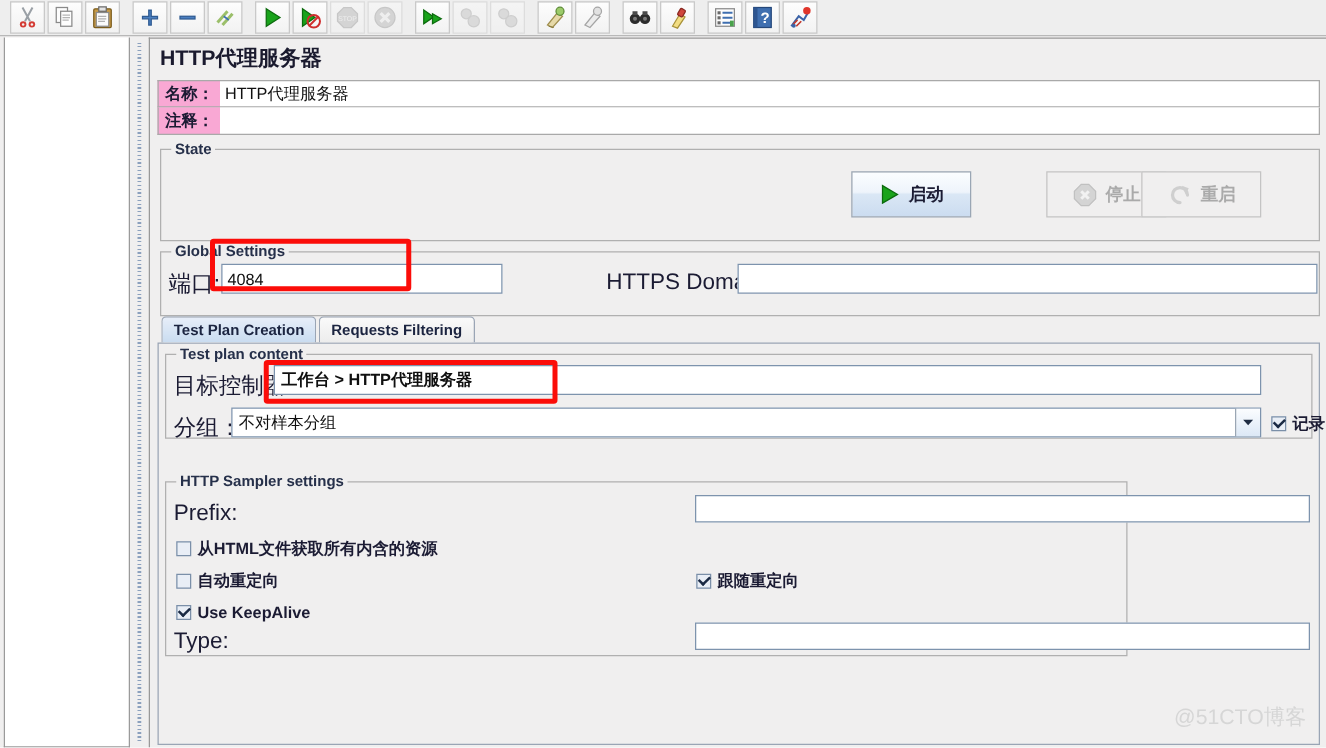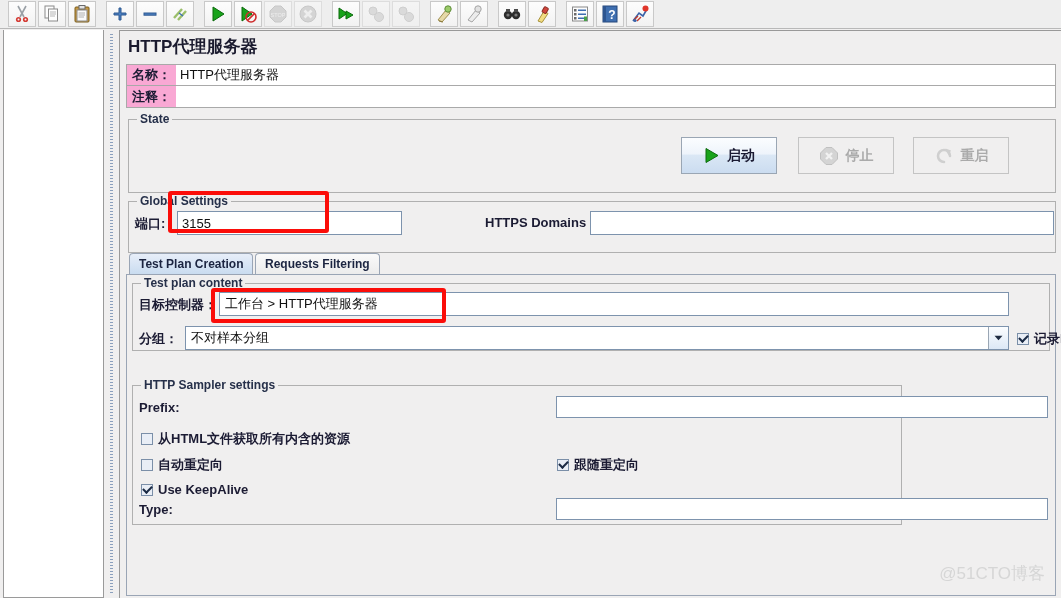--- a/index.html
+++ b/index.html
@@ -180,21 +180,21 @@
   .cbox.checked::after {
     content: "";
     width: 7px; height: 4px;
     border-left: 2px solid #1b2a44;
     border-bottom: 2px solid #1b2a44;
     transform: rotate(-45deg) translate(1px, -1px);
   }
 
   .plainlabel {
     position: absolute;
-    font-size: 13px; font-weight: bold; color: #1b1b33;
+    font-size: 18px; font-weight: normal; color: #1b1b33;
     white-space: nowrap;
   }
 
   
   .annot {
     position: absolute;
     border: 4px solid #fb0d09;
     border-radius: 3px;
     box-sizing: border-box;
     z-index: 40;
@@ -404,62 +404,62 @@
     <div class="groupbox" style="left:8px; top:88px; width:928px; height:74px;">
       <span class="gb-title">State</span>
 
       <div class="statebtn" style="left:552px; top:17px; width:96px;">
         <svg width="17" height="17" viewBox="0 0 17 17">
           <path d="M3 1.5 L15 8.5 L3 15.5 Z" fill="#19a31b" stroke="#0c6b0d"></path>
         </svg>
         <span>启动</span>
       </div>
 
-      <div class="statebtn off" style="left:669px; top:17px; width:96px;">
+      <div class="statebtn off" style="left:708px; top:17px; width:96px;">
         <svg width="20" height="20" viewBox="0 0 20 20">
           <path d="M7 1.5 H13 L18.5 7 V13 L13 18.5 H7 L1.5 13 V7 Z" fill="#d4d4d4" stroke="#c0c0c0"></path>
           <path d="M7 7 L13 13 M13 7 L7 13" stroke="#f2f2f2" stroke-width="2.4"></path>
         </svg>
         <span>停止</span>
       </div>
 
       <div class="statebtn off" style="left:784px; top:17px; width:96px;">
         <svg width="20" height="20" viewBox="0 0 20 20">
           <path d="M16 10 A6 6 0 1 0 10 16" stroke="#cfcfcf" stroke-width="2.6" fill="none" stroke-linecap="round"></path>
           <path d="M11.5 2.5 L17 4.5 L14.5 9.5 Z" fill="#cfcfcf"></path>
         </svg>
         <span>重启</span>
       </div>
     </div>
 
     <div class="groupbox" style="left:8px; top:170px; width:928px; height:52px;">
       <span class="gb-title">Global Settings</span>
 
       <span class="plainlabel" style="left:6px; top:13px;">端口:</span>
-      <div class="txtfield" style="left:48px; top:9px; width:225px; height:24px;">3155</div>
+      <div class="txtfield" style="left:48px; top:9px; width:225px; height:24px;">4084</div>
 
       <span class="plainlabel" style="left:356px; top:13px;">HTTPS Domains :</span>
       <div class="txtfield" style="left:461px; top:9px; width:464px; height:24px;"></div>
     </div>
 
     <div class="tab active" style="left:9px; top:222px;">
       <span>Test Plan Creation</span>
     </div>
     <div class="tab inactive" style="left:135px; top:222px;">
       <span>Requests Filtering</span>
     </div>
 
     <div style="position:absolute; left:6px; top:243px; width:930px; height:322px;
                 border:1px solid #9aa5b5; background:#f0efef; box-sizing:border-box;"></div>
 
     <div class="groupbox" style="left:12px; top:252px; width:918px; height:68px;">
       <span class="gb-title">Test plan content</span>
 
       <span class="plainlabel" style="left:6px; top:12px;">目标控制器：</span>
-      <div class="combo" style="left:86px; top:8px; width:790px; height:24px;">
+      <div class="combo" style="left:86px; top:8px; width:790px; height:24px;font-weight:bold;">
         <span class="cval">工作台 &gt; HTTP代理服务器</span>
       </div>
 
       <span class="plainlabel" style="left:6px; top:46px;">分组：</span>
       <div class="combo" style="left:52px; top:42px; width:824px; height:24px;">
         <span class="cval">不对样本分组</span>
         <span class="carrow">
           <svg width="9" height="6" viewBox="0 0 9 6">
               <path d="M0.5 0.8 L4.5 5.2 L8.5 0.8 Z" fill="#1f2c42"></path>
             </svg>

